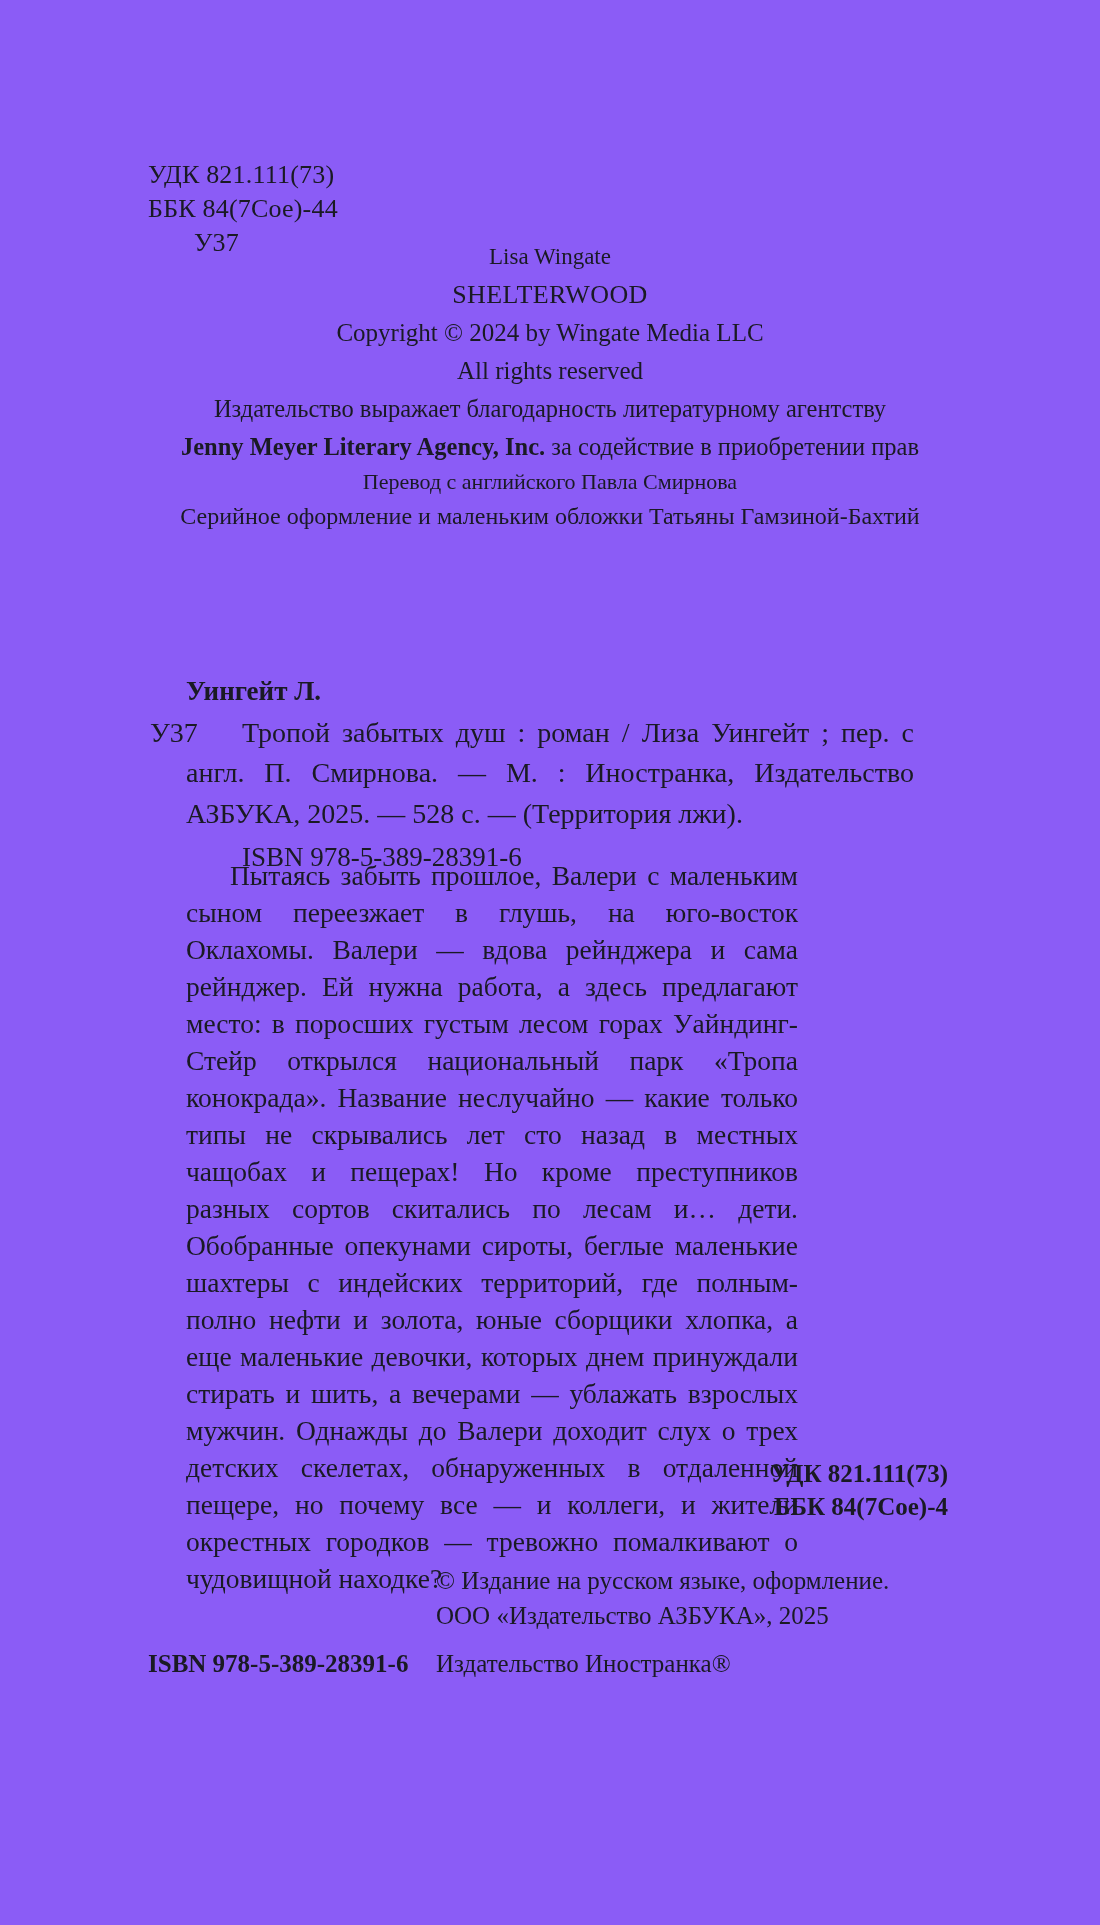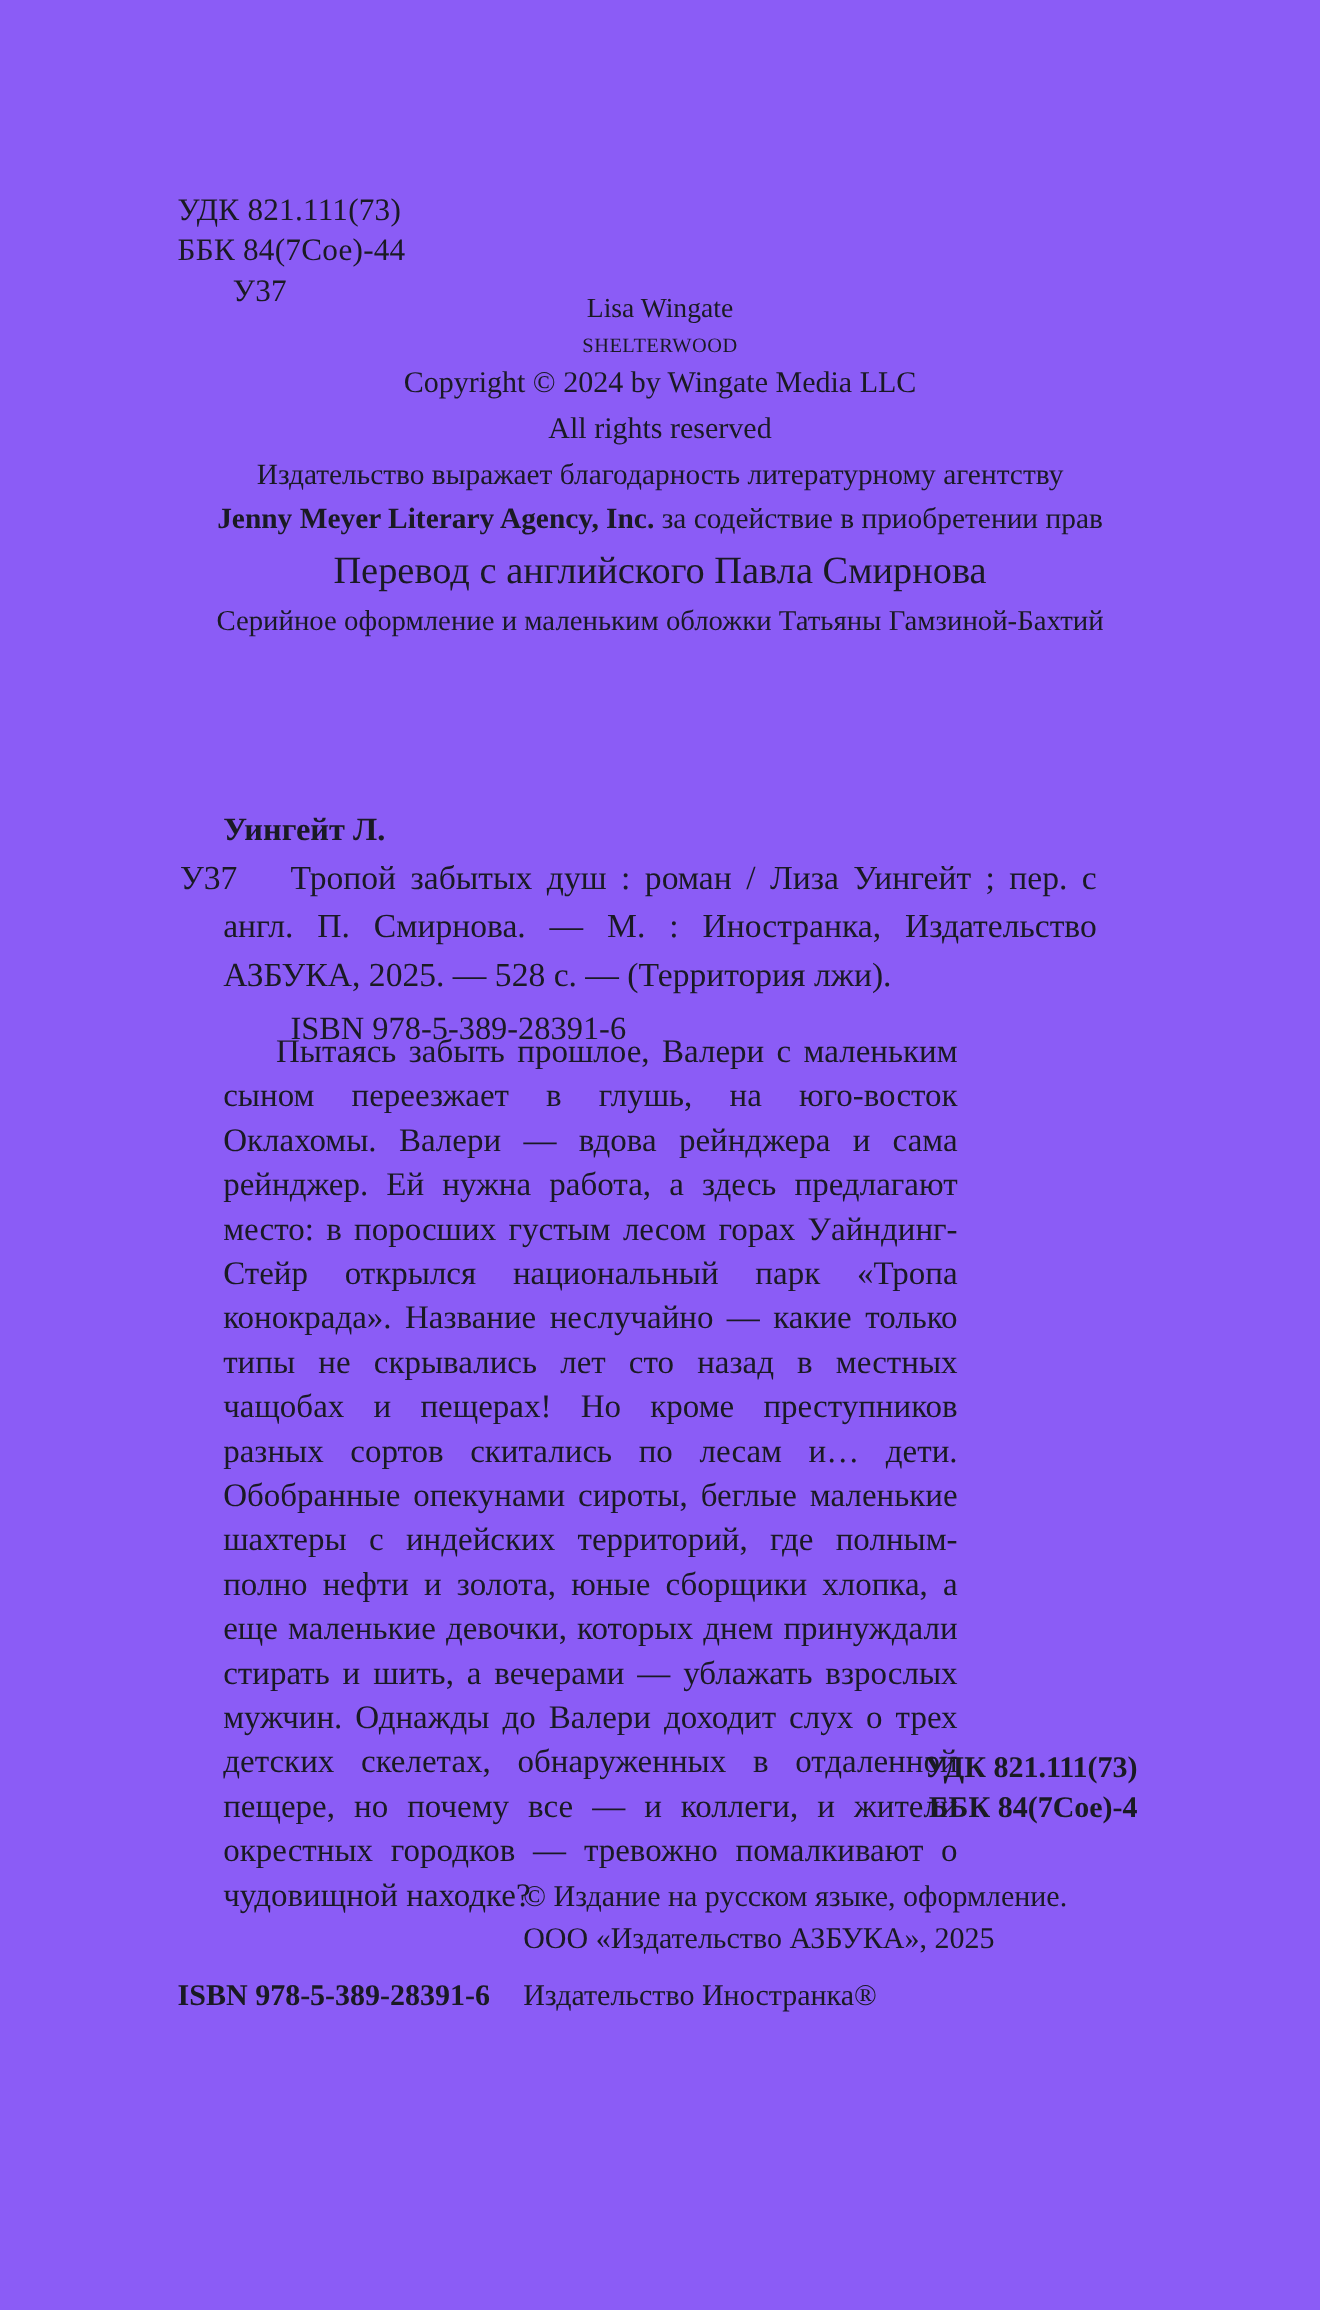--- a/index.html
+++ b/index.html
@@ -43,27 +43,27 @@
     position: absolute;
     left: 0;
     right: 0;
     top: 240px;
     text-align: center;
     font-size: 24.5px;
     line-height: 1.52;
   }
   .credits .line { white-space: normal; }
   .credits .line-author { font-size: 23px; }
-  .credits .line-title-en { font-size: 17px; letter-spacing: 0.4px; }
+  .credits .line-title-en { font-size: 26px; letter-spacing: 0.4px; }
   .credits .line-copy { font-size: 25px; }
   .credits .line-rights { font-size: 25px; }
   .credits .line-thanks { font-size: 24.5px; }
   .credits .line-agency { font-size: 24.5px; }
   .credits .line-agency .ital { font-weight: 700; }
-  .credits .line-translator { font-size: 32px; }
+  .credits .line-translator { font-size: 22px; }
   .credits .line-design { font-size: 24px; }
 
   
   .biblio {
     position: absolute;
     left: 186px;
     top: 672px;
     width: 728px;
     font-size: 28px;
     line-height: 1.44;

